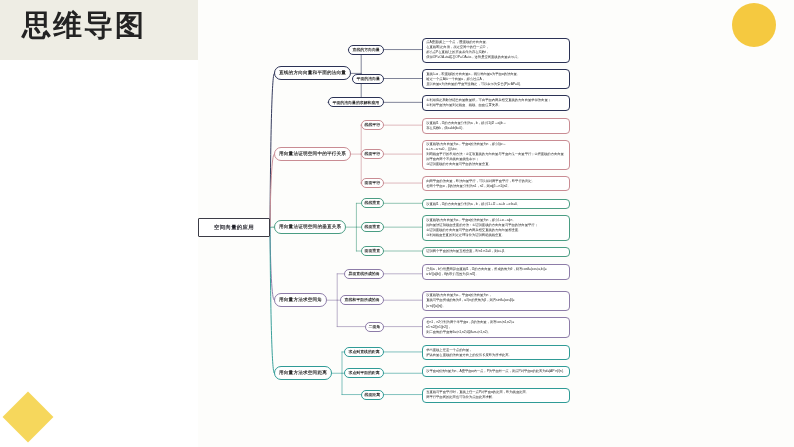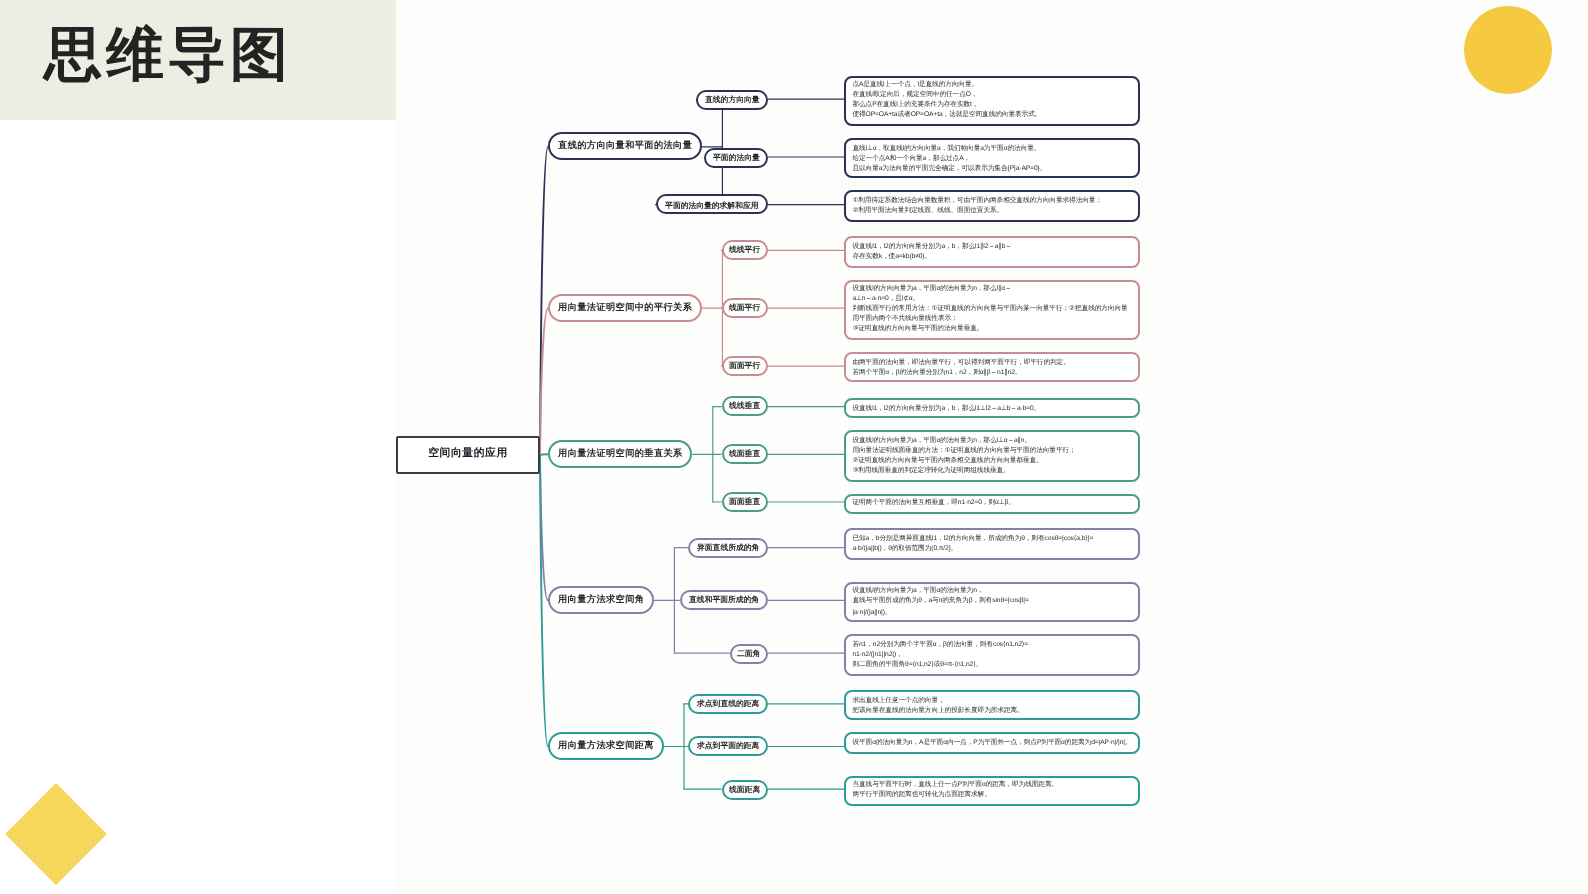--- a/index.html
+++ b/index.html
@@ -16,21 +16,21 @@
     background:#eeede4;
   }
   #header-band-wide{
     position:absolute; left:0; top:0; width:794px; height:60px;
     background:#eeede4; z-index:0;
   }
   #page-title{
     position:absolute; left:22px; top:8px; z-index:5;
     font-size:29px; font-weight:700; color:#232323;
     letter-spacing:2px; line-height:40px;
-    font-family:Liberation Sans, sans-serif;
+    font-family:Liberation Mono, monospace;
   }
   #deco-circle{
     position:absolute; right:18px; top:3px; width:44px; height:44px;
     border-radius:50%; background:#f5c940; z-index:6;
   }
   #deco-diamond{
     position:absolute; left:10px; bottom:12px; width:36px; height:36px;
     background:#f6d75c; transform:rotate(45deg); z-index:6;
   }
 

